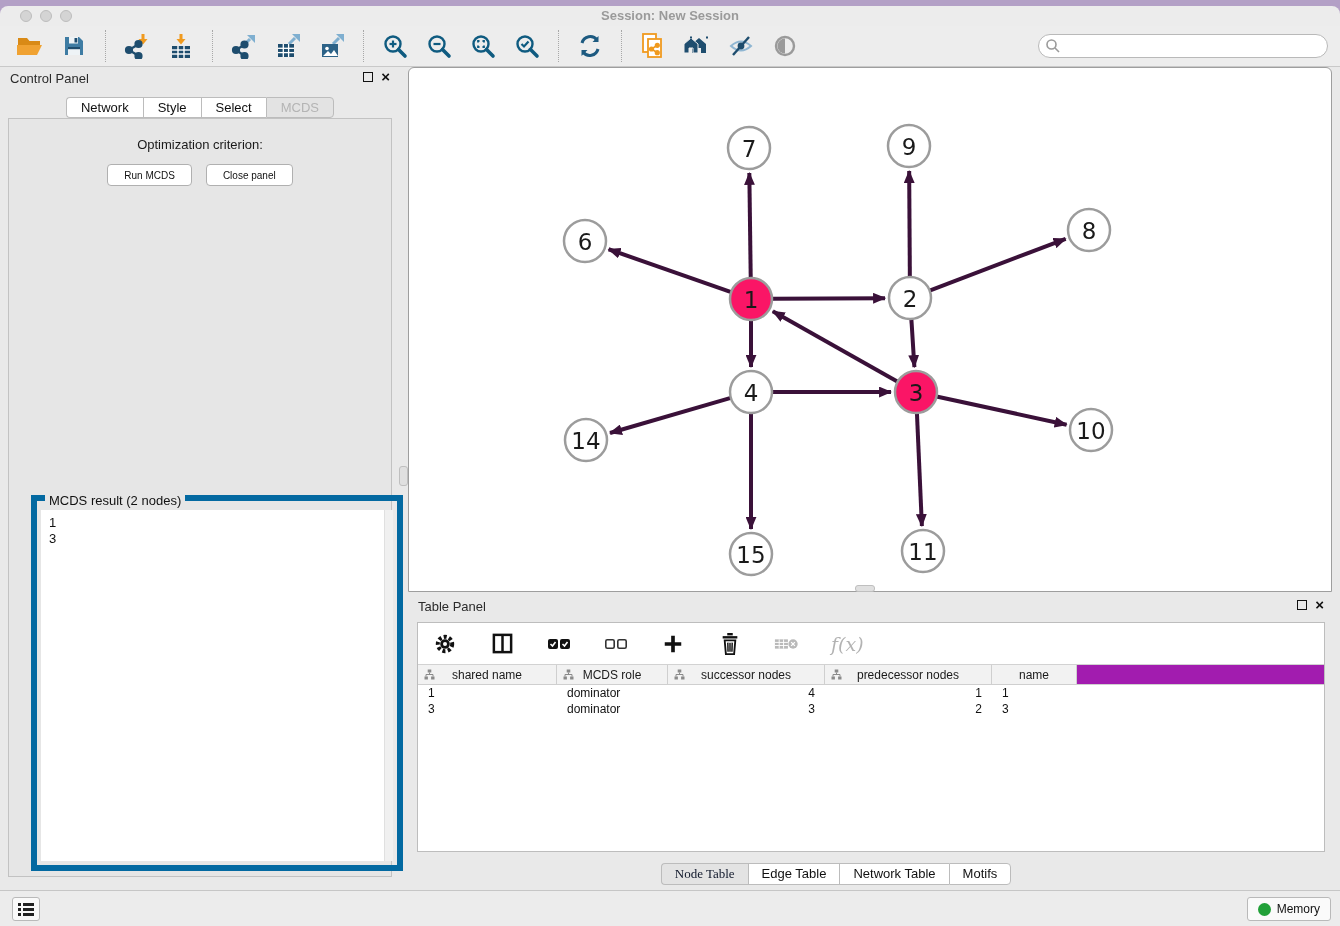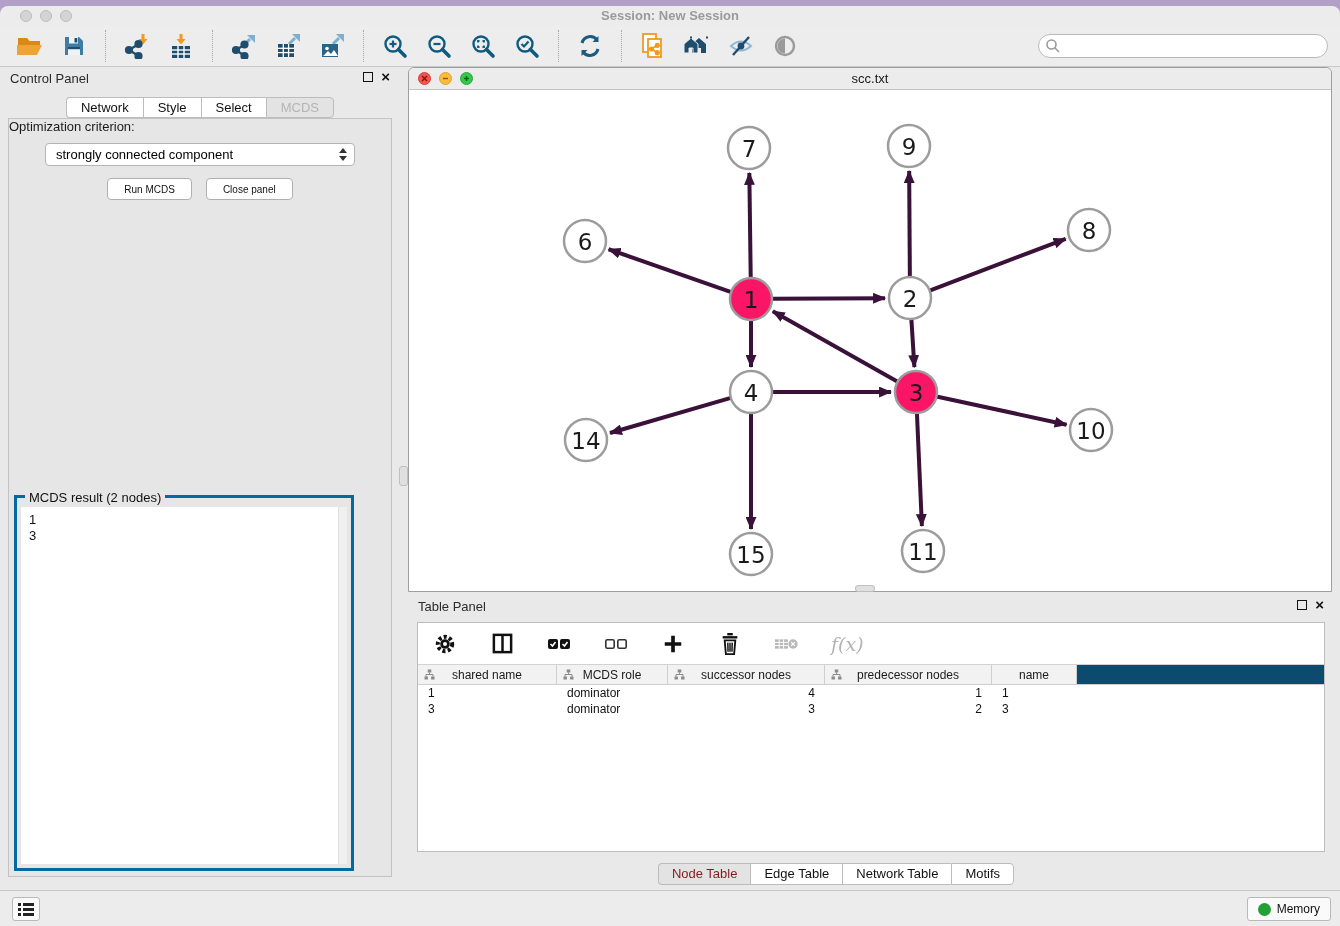--- a/index.html
+++ b/index.html
@@ -28,32 +28,32 @@
   .float-ico { width:10px; height:10px; border:1.5px solid #111; display:inline-block; }
   .close-ico { font-size:15px; font-weight:bold; color:#111; line-height:10px; }
   .cp-tabs { position:absolute; top:30px; left:0; width:400px; display:flex; justify-content:center; }
   .tabbtn { height:21px; line-height:19px; padding:0 14px; font-size:13px; background:#fff;
     border:1px solid #bcbcbc; border-right:none; color:#111; }
   .tabbtn:first-child { border-radius:4px 0 0 4px; }
   .tabbtn:last-child { border-right:1px solid #bcbcbc; border-radius:0 4px 4px 0; }
   .tabbtn.sel { background:#e3e3e3; color:#b4b4b4; }
   .cp-body { position:absolute; left:8px; top:51px; width:384px; height:759px;
     background:#e6e6e6; border:1px solid #c2c2c2; }
-  .opt-label { margin-top:0; text-align:left; font-size:13px; color:#1a1a1a; }
+  .opt-label { margin-top:18px; text-align:center; font-size:13px; color:#1a1a1a; }
   .dropdown { position:relative; margin:9px auto 0; width:310px; height:23px; background:#fff;
     border:1px solid #b5b5b5; border-radius:4px; display:flex; align-items:center;
     padding:0 22px 0 10px; font-size:13px; }
   .spin { position:absolute; right:7px; top:4px; display:flex; flex-direction:column; gap:3px; }
   .spin .up { width:0; height:0; border-left:4px solid transparent; border-right:4px solid transparent; border-bottom:5px solid #333; }
   .spin .dn { width:0; height:0; border-left:4px solid transparent; border-right:4px solid transparent; border-top:5px solid #333; }
   .btn-row { margin-top:12px; display:flex; justify-content:center; gap:14px; }
   .pushbtn { height:22px; padding:0 16px; font-size:10px; background:#fff; border:1px solid #b0b0b0;
     border-radius:4px; color:#111; }
-  .groupbox { position:absolute; left:5px; top:376px; width:340px; height:376px;
-    border:3px solid #0369a1; }
+  .groupbox { position:absolute; left:22px; top:376px; width:372px; height:376px;
+    border:6px solid #0369a1; }
   .gb-legend { position:absolute; top:-8px; left:8px; background:#e6e6e6; padding:0 4px; font-size:13px; color:#111; }
   .gb-inner { position:absolute; left:4px; top:9px; right:4px; bottom:4px; background:#fff; }
   .gb-scroll { position:absolute; right:0; top:0; bottom:0; width:9px; background:#f0f0f0; border-left:1px solid #e0e0e0; }
   .gb-text { padding:5px 8px; font-size:13px; line-height:16px; color:#111; }
 
   .v-divider-handle { position:absolute; left:399px; top:466px; width:9px; height:20px;
     background:#e0e0e0; border:1px solid #bfbfbf; border-radius:3px; }
   .h-divider-handle { position:absolute; left:855px; top:585px; width:20px; height:7px;
     background:#e0e0e0; border:1px solid #bfbfbf; border-radius:3px; }
 
@@ -72,36 +72,36 @@
   .edge { stroke:#3a1139; stroke-width:4; }
 
   
   .table-panel { position:absolute; left:408px; top:592px; width:924px; height:298px; }
   .tp-body { position:absolute; left:9px; top:30px; width:908px; height:230px;
     background:#fff; border:1px solid #bdbdbd; }
   .tp-toolbar { height:42px; border-bottom:1px solid #d2d2d2; display:flex; align-items:center;
     padding-left:14px; gap:31px; }
   .tp-ico { display:flex; align-items:center; justify-content:center; width:26px; height:28px; }
   .fx-label { font-family:"DejaVu Serif", serif; font-style:italic; font-size:19px; color:#b3b3b3; }
-  .thead { display:flex; height:20px; background:#0c4a6e; border-bottom:1px solid #cfcfcf; }
+  .thead { display:flex; height:20px; background:#a21caf; border-bottom:1px solid #cfcfcf; }
   .hcell { display:flex; align-items:center; justify-content:center; gap:5px; font-size:12px;
     color:#1a1a1a; border-right:1px solid #cfcfcf; background:#f2f2f2; position:relative; }
   .hcell:nth-child(1){ width:139px; } .hcell:nth-child(2){ width:111px; }
   .hcell:nth-child(3){ width:157px; } .hcell:nth-child(4){ width:167px; }
   .hcell:nth-child(5){ width:85px; }
   .hcell .hic { position:absolute; left:6px; top:4px; }
   .trow { display:flex; height:16px; }
   .tcell { font-size:12px; color:#111; line-height:16px; padding:0 10px; white-space:nowrap; }
   .tp-tabs { position:absolute; bottom:5px; left:0; width:924px; display:flex; justify-content:center;
     transform:translateX(-34px); }
   .tabbtn2 { height:22px; line-height:20px; padding:0 13px; font-size:13px; background:#fff;
     border:1px solid #bcbcbc; border-right:none; color:#111; }
   .tabbtn2:first-child{ border-radius:4px 0 0 4px; }
   .tabbtn2:last-child{ border-right:1px solid #bcbcbc; border-radius:0 4px 4px 0; }
-  .tabbtn2.sel { background:#e3e3e3; color:#7f1d1d; }
+  .tabbtn2.sel { background:#e3e3e3; color:#0f172a;font-family:Liberation Serif, serif; }
 
   
   .statusbar { position:absolute; left:0; top:890px; width:1340px; height:36px; background:#ececec;
     border-top:1px solid #c6c6c6;text-align:right; }
   .list-btn { position:absolute; left:12px; top:6px; width:28px; height:24px; background:#fafafa;
     border:1px solid #b9b9b9; border-radius:3px; display:flex; align-items:center; justify-content:center; }
   .mem-btn { position:absolute; right:9px; top:6px; height:24px; background:#fafafa;
     border:1px solid #b9b9b9; border-radius:3px; display:flex; align-items:center; gap:6px;
     padding:0 10px; font-size:12px; color:#111; }
   .mem-dot { width:13px; height:13px; border-radius:50%; background:#21a038; }
@@ -286,65 +286,40 @@
     <span class="close-ico">×</span>
   </div>
   <div class="cp-tabs">
     <div class="tabbtn">Network</div>
     <div class="tabbtn">Style</div>
     <div class="tabbtn">Select</div>
     <div class="tabbtn sel">MCDS</div>
   </div>
   <div class="cp-body">
     <div class="opt-label">Optimization criterion:</div>
-    <div class="dropdown">
-      <span>strongly connected component</span>
-      <span class="spin">
-          <span class="up"></span>
-          <span class="dn"></span>
-        </span>
-    </div>
     <div class="btn-row">
       <button class="pushbtn">Run MCDS</button>
       <button class="pushbtn">Close panel</button>
     </div>
     <div class="groupbox">
       <div class="gb-legend">MCDS result (2 nodes)</div>
       <div class="gb-inner">
         <div class="gb-text">
           <div>1</div>
           <div>3</div>
         </div>
         <div class="gb-scroll"></div>
       </div>
     </div>
   </div>
 </div>
 
 <div class="v-divider-handle"></div>
 
 <div class="net-window">
-  <div class="net-titlebar">
-    <span class="light" style="left:9px;background:#f75349;border:1px solid #d5423a">
-      <svg width="7" height="7" viewBox="0 0 7 7">
-          <path d="M1 1 L6 6 M6 1 L1 6" stroke="#7c150f" stroke-width="1.4"></path>
-        </svg>
-    </span>
-    <span class="light" style="left:30px;background:#fdbb3c;border:1px solid #dfa02f">
-      <svg width="7" height="7" viewBox="0 0 7 7">
-          <path d="M1 3.5 H6" stroke="#935d07" stroke-width="1.5"></path>
-        </svg>
-    </span>
-    <span class="light" style="left:51px;background:#34c84a;border:1px solid #2aa93d">
-      <svg width="7" height="7" viewBox="0 0 7 7">
-          <path d="M1 3.5 H6 M3.5 1 V6" stroke="#13641f" stroke-width="1.5"></path>
-        </svg>
-    </span>
-    <div class="net-title">scc.txt</div>
-  </div>
   <svg id="graph-svg" class="net-canvas" width="922" height="502" viewBox="0 0 922 502">
     <defs>
       <marker id="arrowhead" viewBox="0 0 12 10" refX="11" refY="5" markerWidth="13" markerHeight="11" orient="auto" markerUnits="userSpaceOnUse">
         <path d="M0 0 L12 5 L0 10 z" fill="#3a1139"></path>
       </marker>
     </defs>
   <line x1="341.7218786991013" y1="188.00184178214704" x2="340.3310967867842" y2="82.99780740220592" class="edge" stroke="#3A1139" marker-end="url(#arrowhead)"></line>
       <line x1="322.1752536154717" y1="202.07328138371903" x2="199.60088855300984" y2="159.24609359081066" class="edge" stroke="#3A1139" marker-end="url(#arrowhead)"></line>
       <line x1="362.99958468064904" y1="208.86792714037327" x2="476.00049442779874" y2="208.1572295947937" class="edge" stroke="#3A1139" marker-end="url(#arrowhead)"></line>
       <line x1="342" y1="230" x2="342" y2="277" class="edge" stroke="#3A1139" marker-end="url(#arrowhead)"></line>

